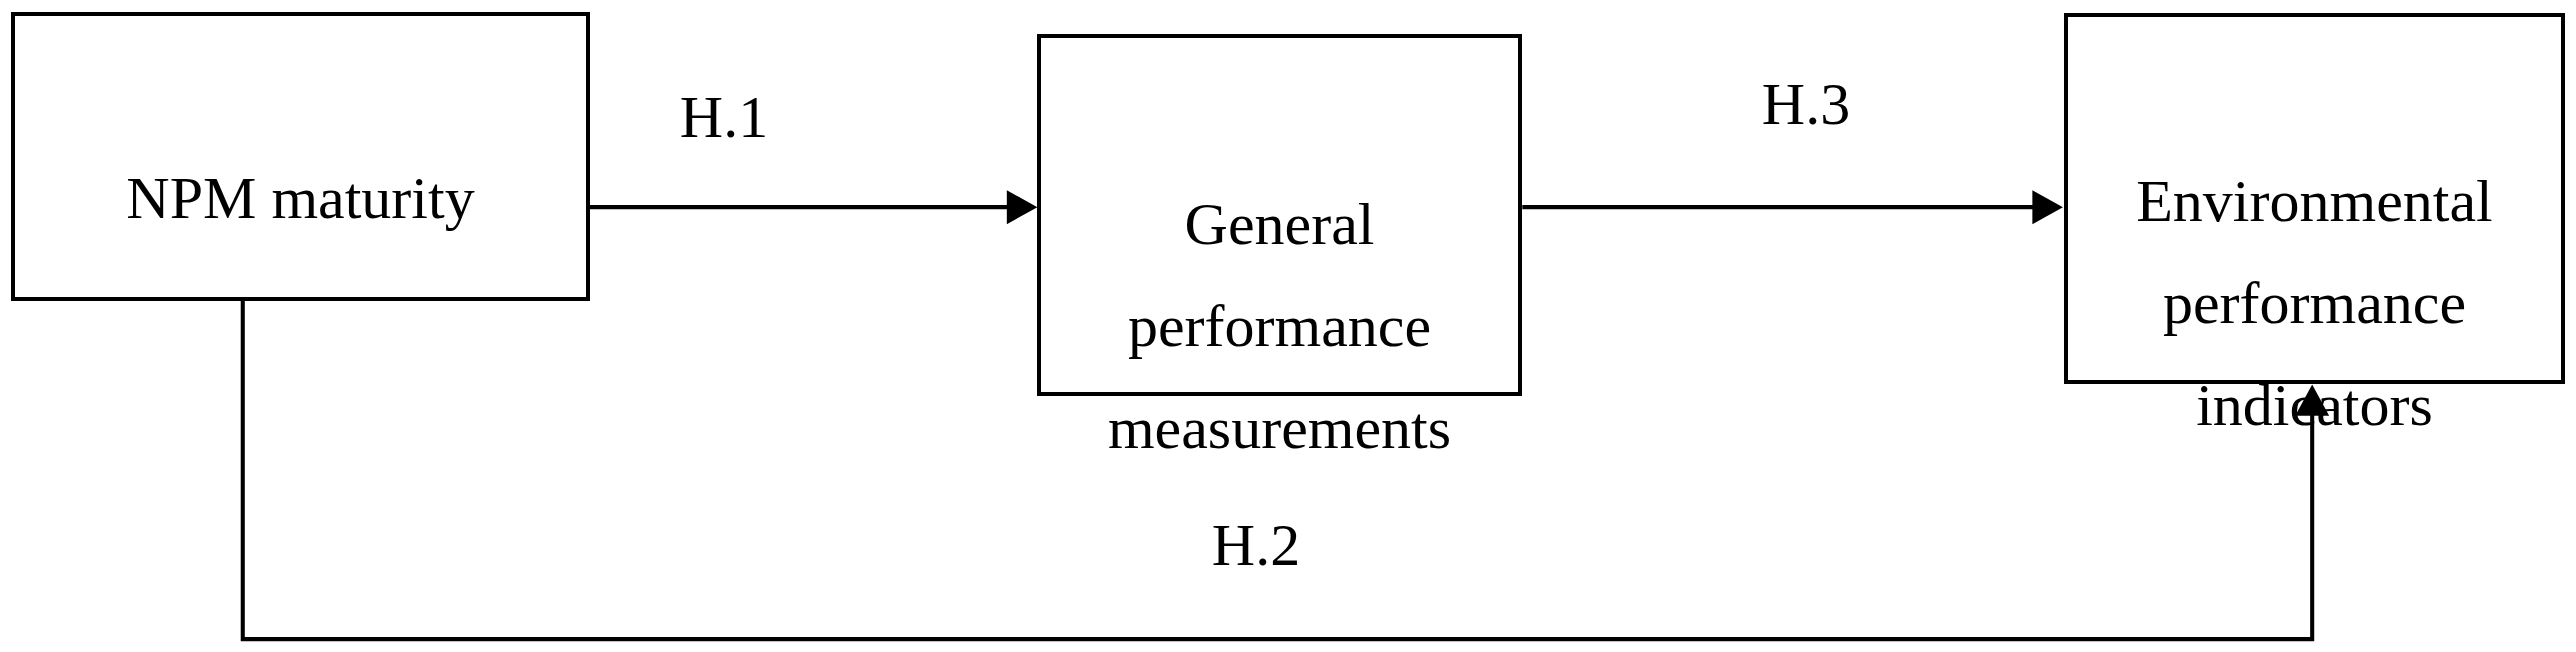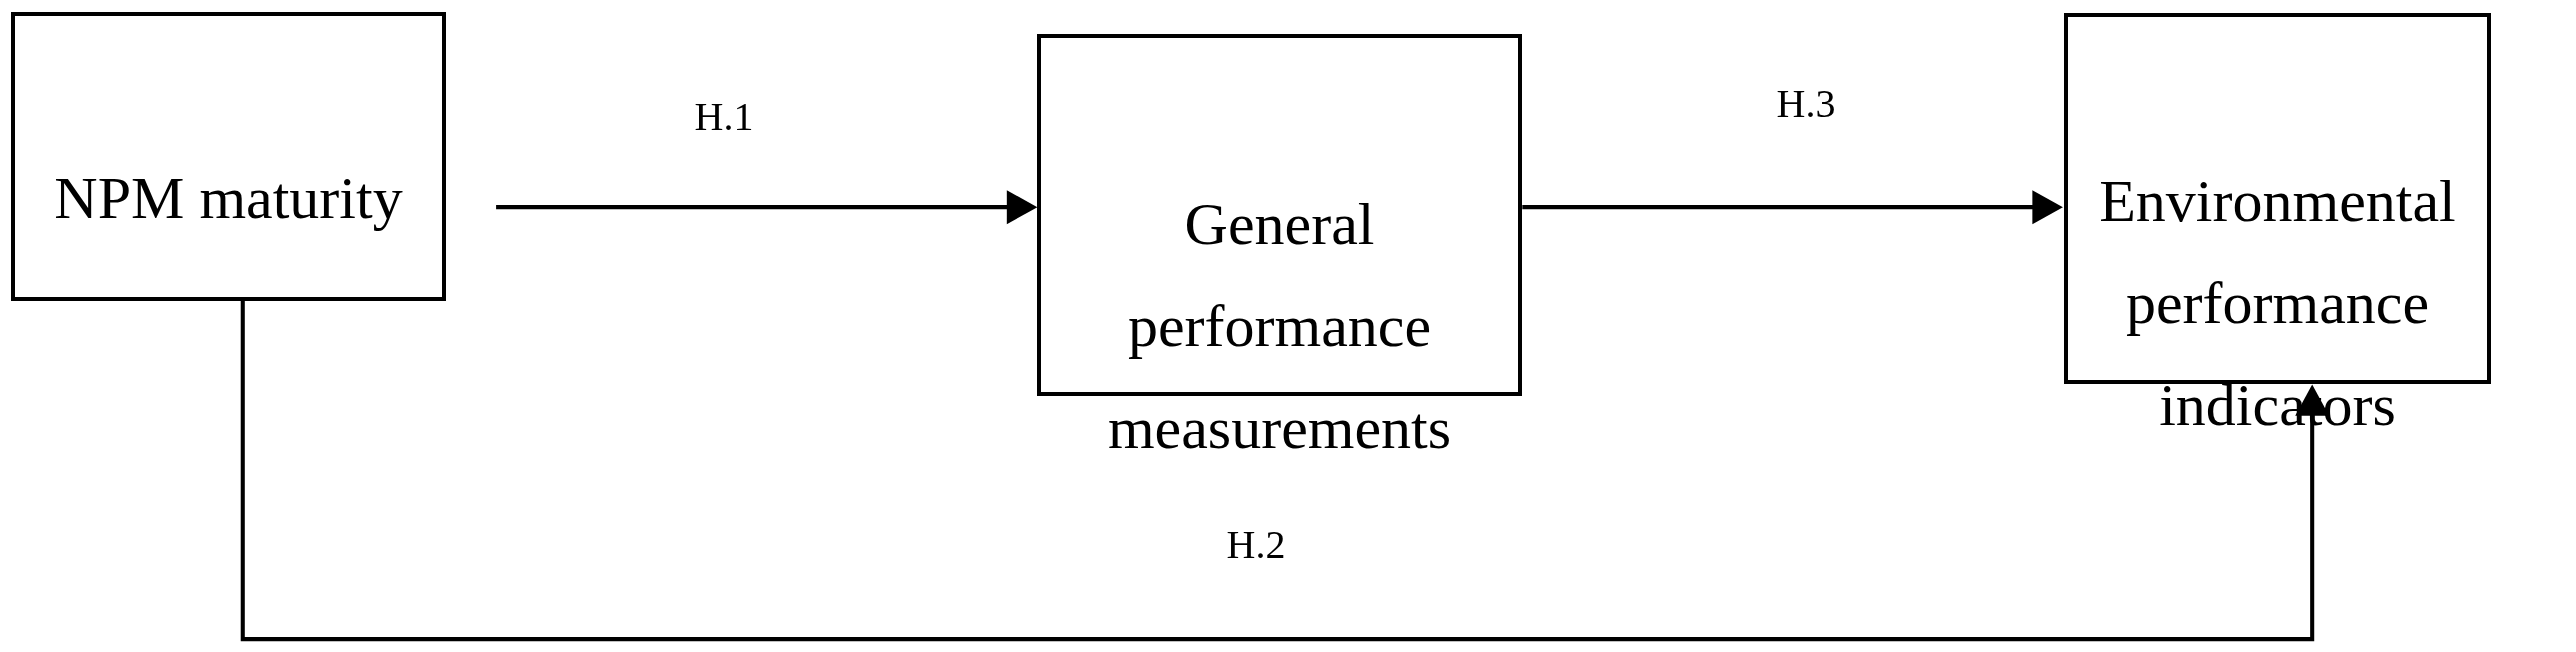--- a/index.html
+++ b/index.html
@@ -30,41 +30,41 @@
     border: 4.1px solid #000000;
     background: #ffffff;
     text-align: center;
     font-size: 60px;
     line-height: 102px;
     white-space: pre-line;
   }
   .node-npm {
     left: 11px;
     top: 12.2px;
-    width: 435px;
+    width: 579px;
     height: 289px;
     padding-top: 29px;
   }
   .node-gpm {
     left: 1037px;
     top: 34px;
     width: 485px;
     height: 362px;
     padding-top: 33px;
   }
   .node-epi {
     left: 2064px;
     top: 13px;
-    width: 427px;
+    width: 501px;
     height: 371px;
     padding-top: 31px;
   }
   .edge-label {
     position: absolute;
-    font-size: 40px;
+    font-size: 60px;
     line-height: 1;
     transform: translate(-50%, -50%);
     white-space: nowrap;
   }
   .edge-label-h1 { left: 724px; top: 117px; }
   .edge-label-h3 { left: 1806px; top: 104px; }
   .edge-label-h2 { left: 1256px; top: 545px; }
 </style>
 </head>
 <body>

